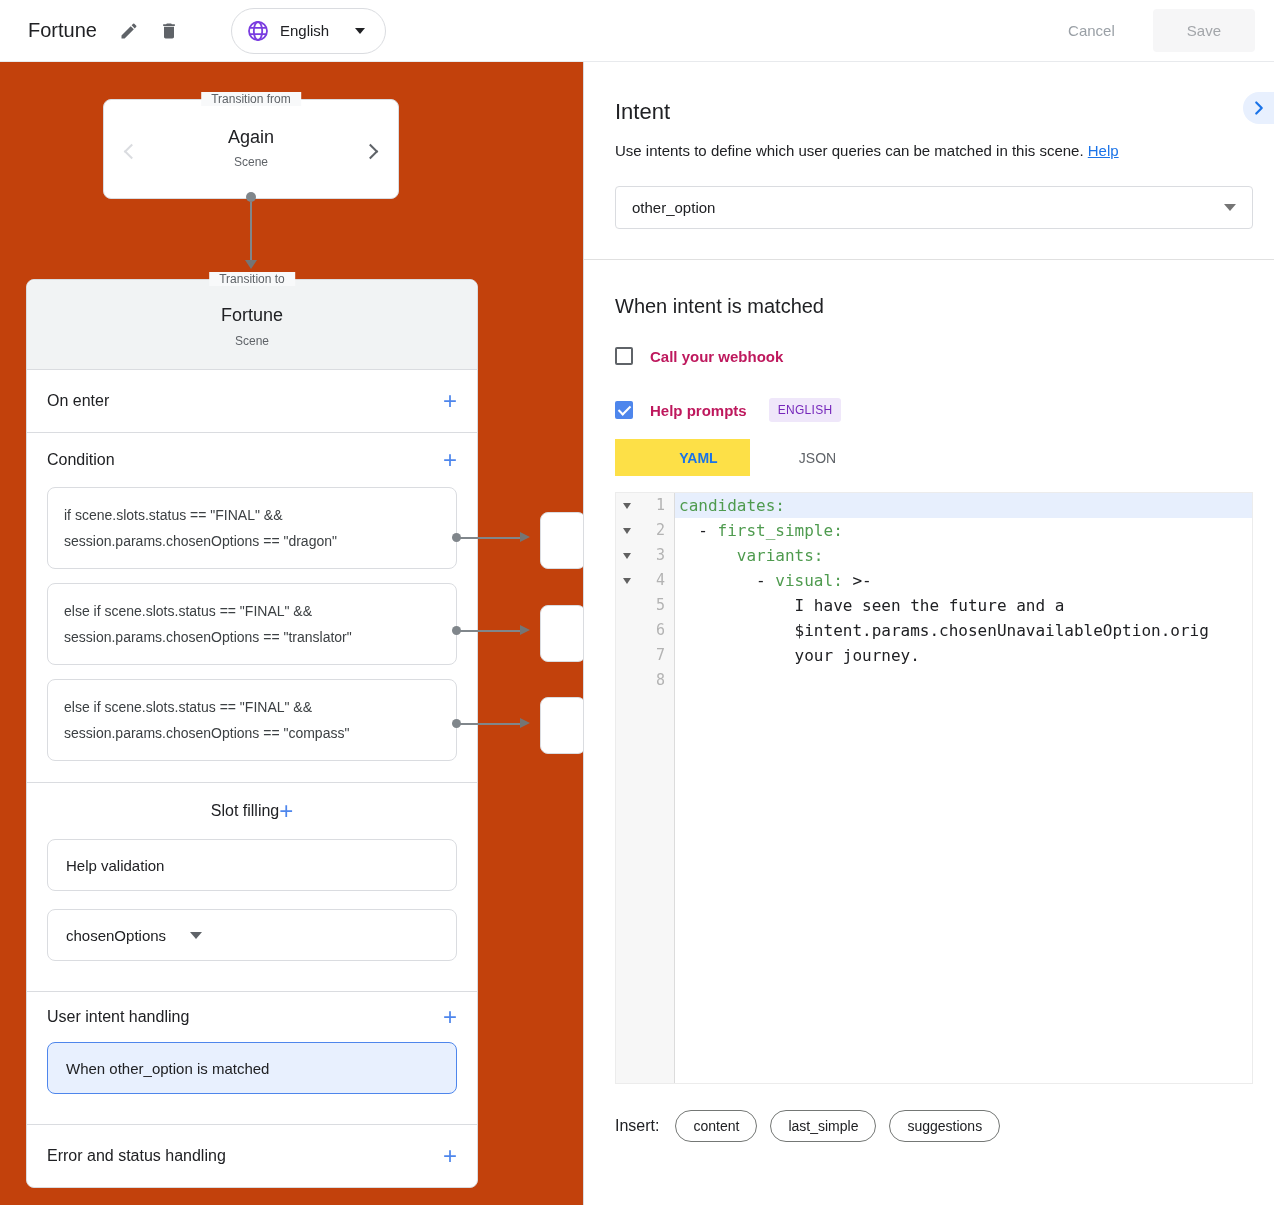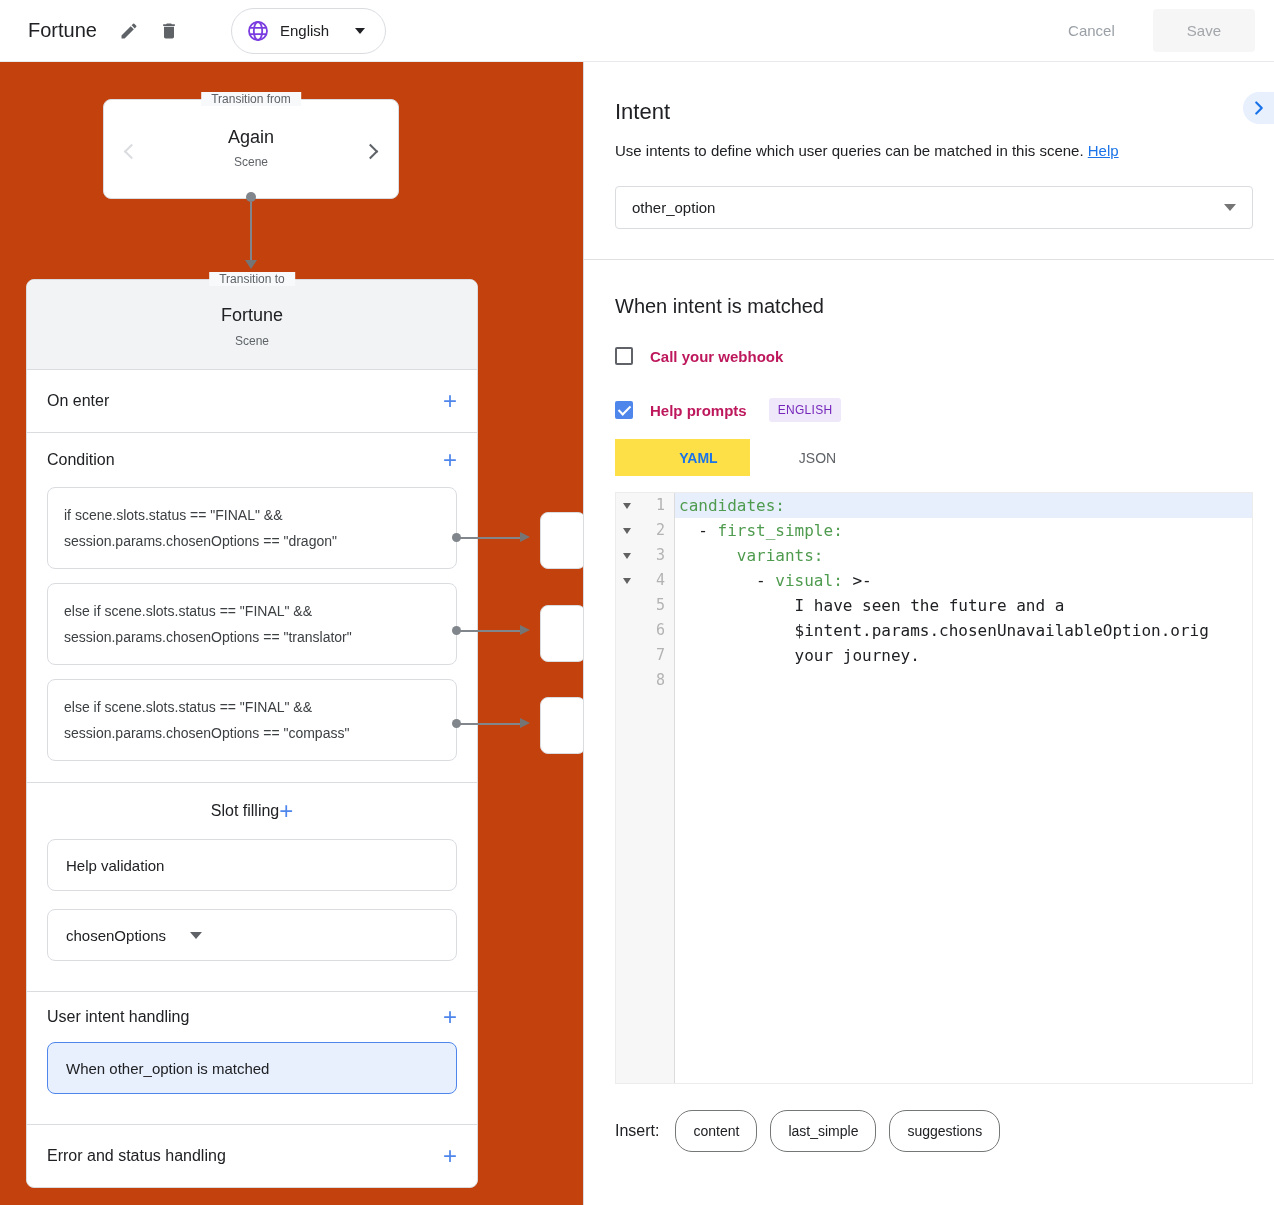--- a/index.html
+++ b/index.html
@@ -121,21 +121,21 @@
     border-top:6px solid #616161;}
   .lnum{flex:1;text-align:right;padding-right:9px;color:#b3b3b3;font-size:15px;}
   .code{flex:1;overflow:hidden;cursor:text;}
   .c-row{height:25px;white-space:pre;padding-left:4px;}
   .c-row.active{background:#e7effd;}
   .tok-key{color:#4f9b4f;}
   .tok-plain{color:#202124;}
   
   .insert-row{display:flex;align-items:center;margin-top:26px;}
   .insert-label{font-size:16px;color:#202124;margin-right:16px;}
-  .pill-btn{border:1px solid #747775;border-radius:17px;background:#fff;height:42px;
+  .pill-btn{border:1px solid #747775;border-radius:17px;background:#fff;height:32px;
     padding:0 17px;font-size:14px;color:#202124;cursor:pointer;margin-right:13px;}
   svg{display:block;}
 </style>
 </head>
 <body>
 
 <div class="topbar">
   <div class="app-title">Fortune</div>
   <button class="icon-btn pencil-btn">
     <span>

